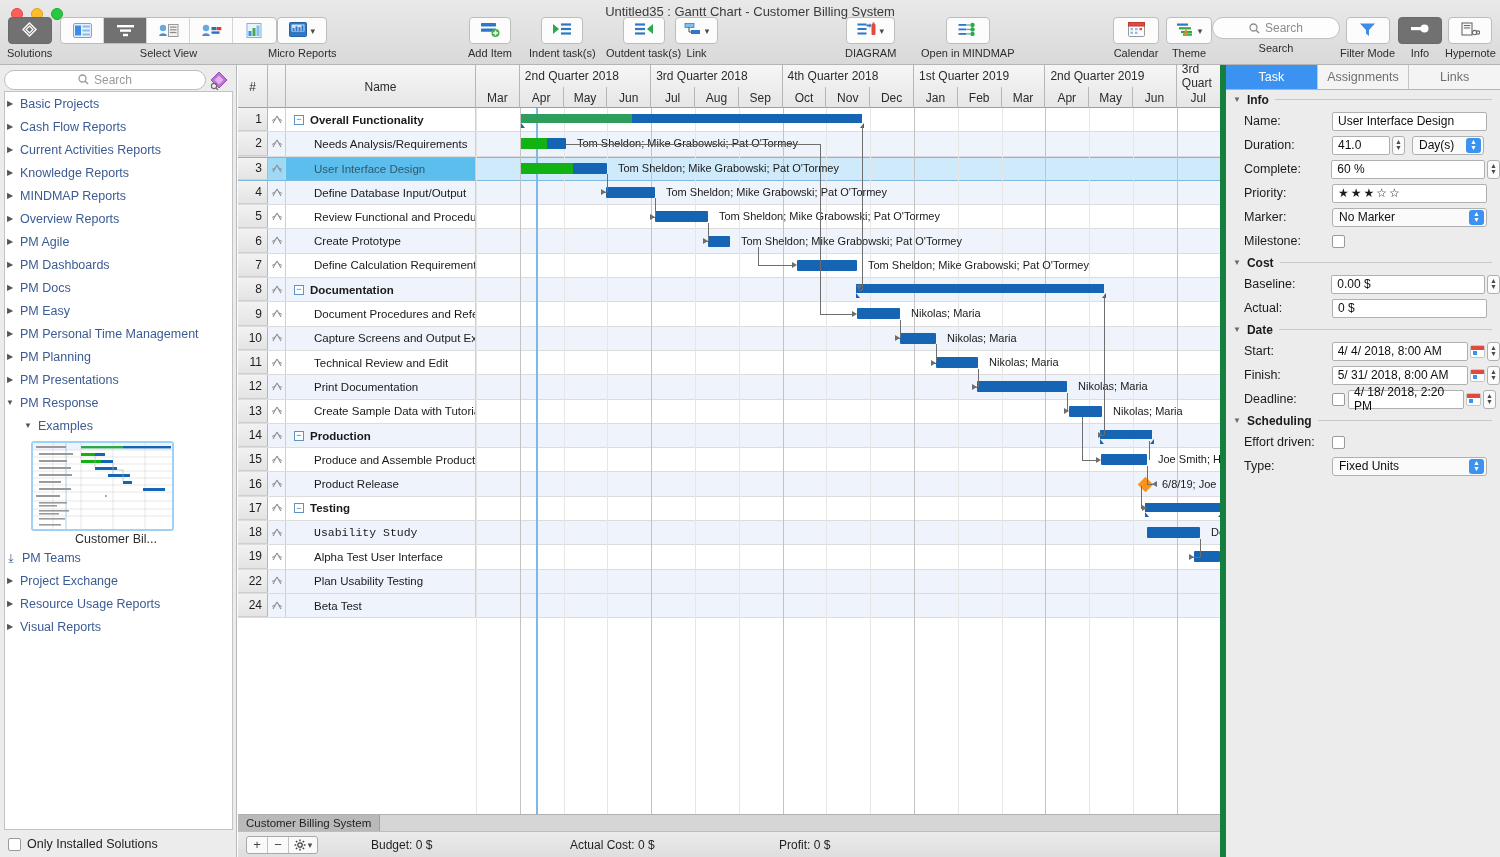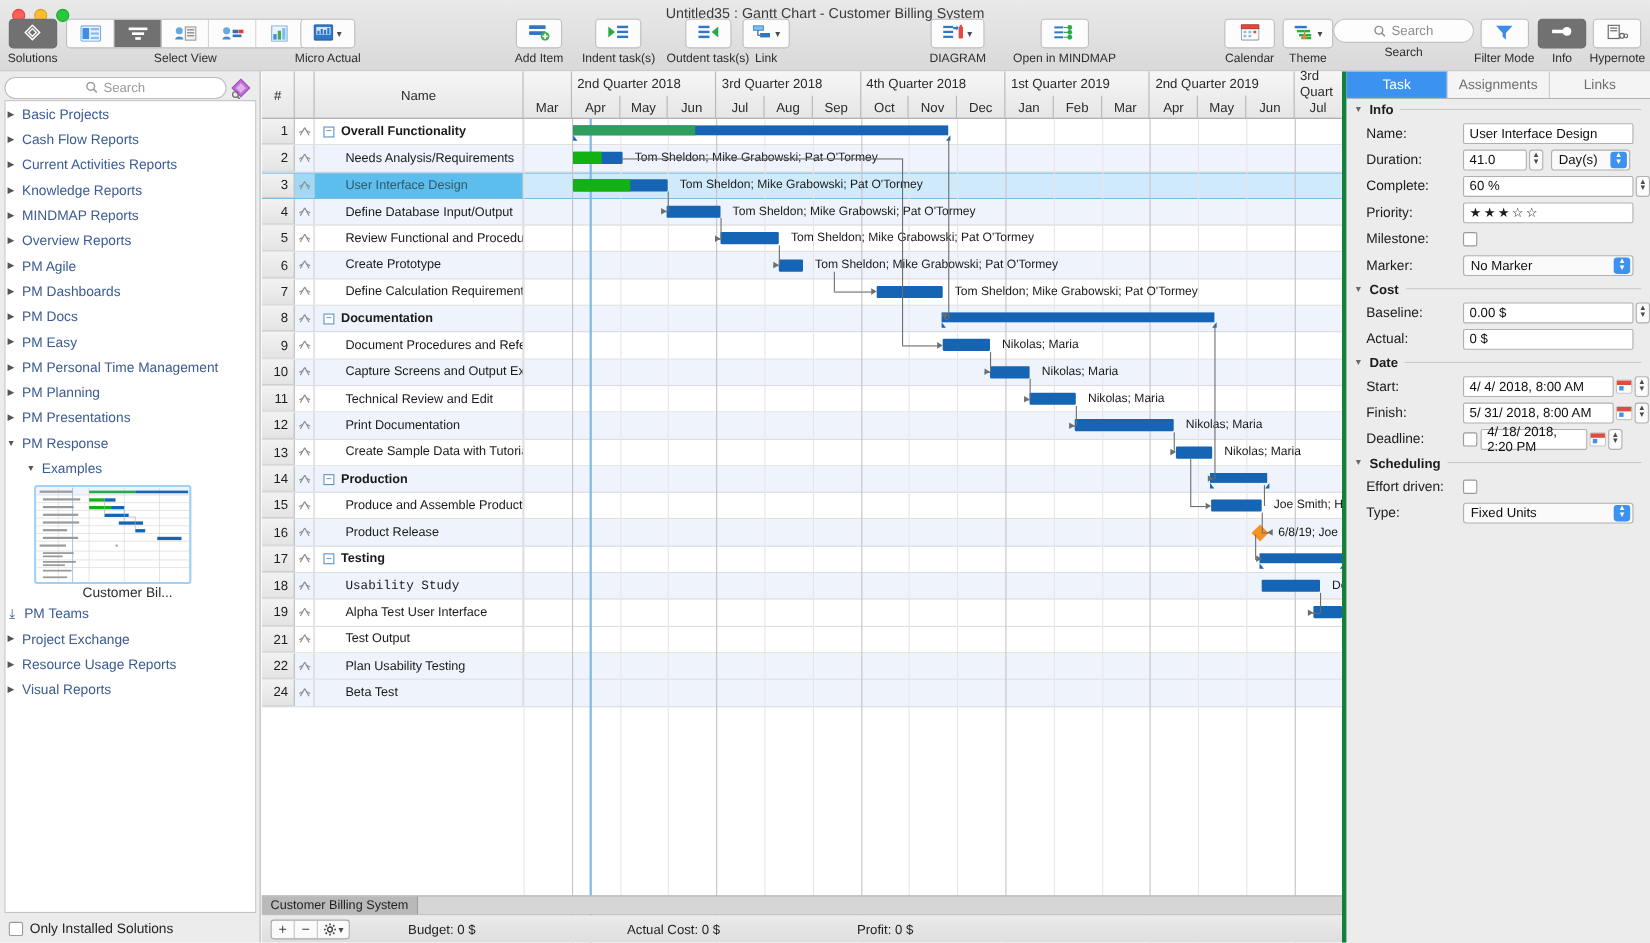--- a/index.html
+++ b/index.html
@@ -156,21 +156,21 @@
   .zoomgrp { position: absolute; right: 10px; display: flex; align-items: center; gap: 7px; }
   .zlabel { font-size: 11px; color: #2b2b2b; }
   .slider { width: 110px; height: 4px; border-radius: 2px; background: #b9b9b9; position: relative; }
   .slider .fill { position: absolute; left: 0; top: 0; height: 4px; width: 52%; background: #3c8ce8; border-radius: 2px; }
   .slider .knob { position: absolute; left: 47%; top: -6px; width: 16px; height: 16px;
     border-radius: 50%; background: #fdfdfd; border: 1px solid #a8a8a8; }
   .stepper { display: inline-flex; flex-direction: column; font-size: 7px; line-height: 6px; color: #555; }
 
   
   .inspector { position: absolute; top: 65px; left: 1220px; width: 280px; height: 792px;
-    background: #ececec; border-left: 4px solid #15803d; }
+    background: #ececec; border-left: 6px solid #15803d; }
   .itabs { display: flex; height: 25px; border-bottom: 1px solid #b4b4b4; }
   .itab { flex: 1; display: flex; align-items: center; justify-content: center;
     font-size: 12.5px; color: #6f6f6f; background: #f4f4f4; border-right: 1px solid #c6c6c6; }
   .itab.active { background: #3b92f0; color: #fff; }
   .itab:last-child { border-right: none; }
   .sect { display: flex; align-items: center; gap: 6px; height: 19px; padding-left: 7px;
     font-size: 12px; font-weight: bold; color: #1b1b1b; }
   .sect .tri { font-size: 8px; color: #6a6a6a; }
   .sect .hr { flex: 1; height: 1px; background: #c8c8c8; margin-right: 8px; }
   .frow { display: flex; align-items: center; height: 24px; padding-left: 18px; }
@@ -271,21 +271,21 @@
               <rect x="0.5" y="0.5" width="17" height="14" rx="1" fill="#2f77c4" stroke="#2463a5"></rect>
               <rect x="2.5" y="2.5" width="13" height="7" fill="#cfe4f7"></rect>
               <rect x="3.5" y="6" width="2" height="3" fill="#2f77c4"></rect>
               <rect x="6.5" y="4.4" width="2" height="4.6" fill="#2f77c4"></rect>
               <rect x="9.5" y="5.2" width="2" height="3.8" fill="#2f77c4"></rect>
               <rect x="12.5" y="3.4" width="2" height="5.6" fill="#2f77c4"></rect>
             </svg>
         </span>
         <span class="chev">▾</span>
       </div>
-      <div class="tlabel">Micro Actual</div>
+      <div class="tlabel">Micro Reports</div>
     </div>
 
     <div class="tgroup" style="left:468px;">
       <div class="tbtn" style="width:42px;">
         <span>
           <svg width="20" height="16" viewBox="0 0 20 16">
               <rect x="1" y="2" width="15" height="3.4" rx="0.6" fill="#2f77c4"></rect>
               <rect x="1" y="7.4" width="15" height="3.4" rx="0.6" fill="#2f77c4"></rect>
               <circle cx="15.5" cy="12" r="4" fill="#46b04a"></circle>
               <rect x="14.8" y="9.6" width="1.5" height="4.8" fill="#fff"></rect>
@@ -900,33 +900,20 @@
         <div class="row">
           <div class="c-num">19</div>
           <div class="c-ic">
             <svg width="12" height="12" viewBox="0 0 12 12">
               <path d="M2 9 L6 2 M6 2 L10 9" stroke="#8e8e8e" stroke-width="1.1" fill="none"></path>
               <path d="M1 6.5 L4 5 M8 5 L11 6.5" stroke="#8e8e8e" stroke-width="1" fill="none"></path>
             </svg>
           </div>
           <div class="c-name" style="padding-left: 28px;">
             <span class="txt">Alpha Test User Interface</span>
-          </div>
-          <div class="c-gantt"></div>
-        </div>
-        <div class="row">
-          <div class="c-num">21</div>
-          <div class="c-ic">
-            <svg width="12" height="12" viewBox="0 0 12 12">
-              <path d="M2 9 L6 2 M6 2 L10 9" stroke="#8e8e8e" stroke-width="1.1" fill="none"></path>
-              <path d="M1 6.5 L4 5 M8 5 L11 6.5" stroke="#8e8e8e" stroke-width="1" fill="none"></path>
-            </svg>
-          </div>
-          <div class="c-name" style="padding-left: 28px;">
-            <span class="txt">Test Output</span>
           </div>
           <div class="c-gantt"></div>
         </div>
         <div class="row alt">
           <div class="c-num">22</div>
           <div class="c-ic">
             <svg width="12" height="12" viewBox="0 0 12 12">
               <path d="M2 9 L6 2 M6 2 L10 9" stroke="#8e8e8e" stroke-width="1.1" fill="none"></path>
               <path d="M1 6.5 L4 5 M8 5 L11 6.5" stroke="#8e8e8e" stroke-width="1" fill="none"></path>
             </svg>
@@ -1154,33 +1141,33 @@
         <span class="stars" id="priority-stars">
             <span>★</span>
             <span>★</span>
             <span>★</span>
             <span>☆</span>
             <span>☆</span>
           </span>
       </span>
     </div>
     <div class="frow">
-      <span class="flabel">Milestone:</span>
-      <span class="cb"></span>
-    </div>
-    <div class="frow">
       <span class="flabel">Marker:</span>
       <span class="fsel" style="width:155px;">
         <span>No Marker</span>
         <span class="popbtn">
             <span>▲</span>
             <span>▼</span>
           </span>
       </span>
     </div>
+    <div class="frow">
+      <span class="flabel">Milestone:</span>
+      <span class="cb"></span>
+    </div>
 
     <div class="sect">
       <span class="tri">▼</span>
       <span>Cost</span>
       <span class="hr"></span>
     </div>
     <div class="frow">
       <span class="flabel">Baseline:</span>
       <span class="fin-txt" style="width:155px;">0.00 $</span>
       <span class="stp" style="margin-left:2px;">
@@ -1212,21 +1199,21 @@
       <span class="fin-txt" style="width:137px;">5/ 31/ 2018,  8:00 AM</span>
       <span class="cal-ic" style="margin-left:2px;"></span>
       <span class="stp" style="margin-left:2px;">
           <span>▲</span>
           <span>▼</span>
         </span>
     </div>
     <div class="frow">
       <span class="flabel">Deadline:</span>
       <span class="cb"></span>
-      <span class="fin-txt" style="width:97px; margin-left:3px;">4/ 18/ 2018,  2:20 PM</span>
+      <span class="fin-txt" style="width:116px; margin-left:3px;">4/ 18/ 2018,  2:20 PM</span>
       <span class="cal-ic" style="margin-left:2px;"></span>
       <span class="stp" style="margin-left:2px;">
           <span>▲</span>
           <span>▼</span>
         </span>
     </div>
 
     <div class="sect">
       <span class="tri">▼</span>
       <span>Scheduling</span>

